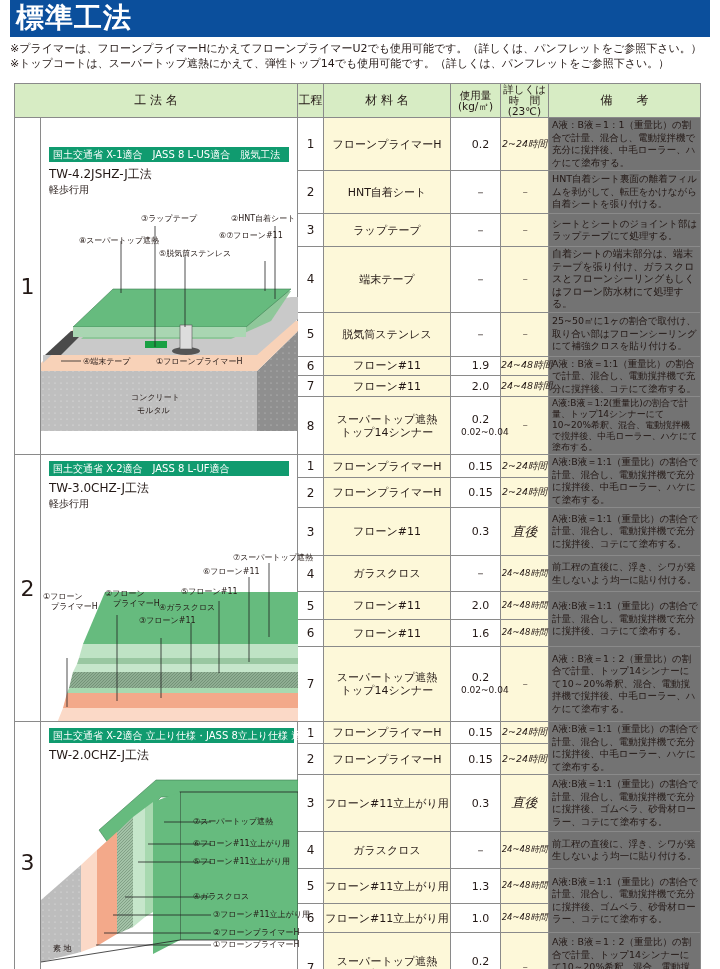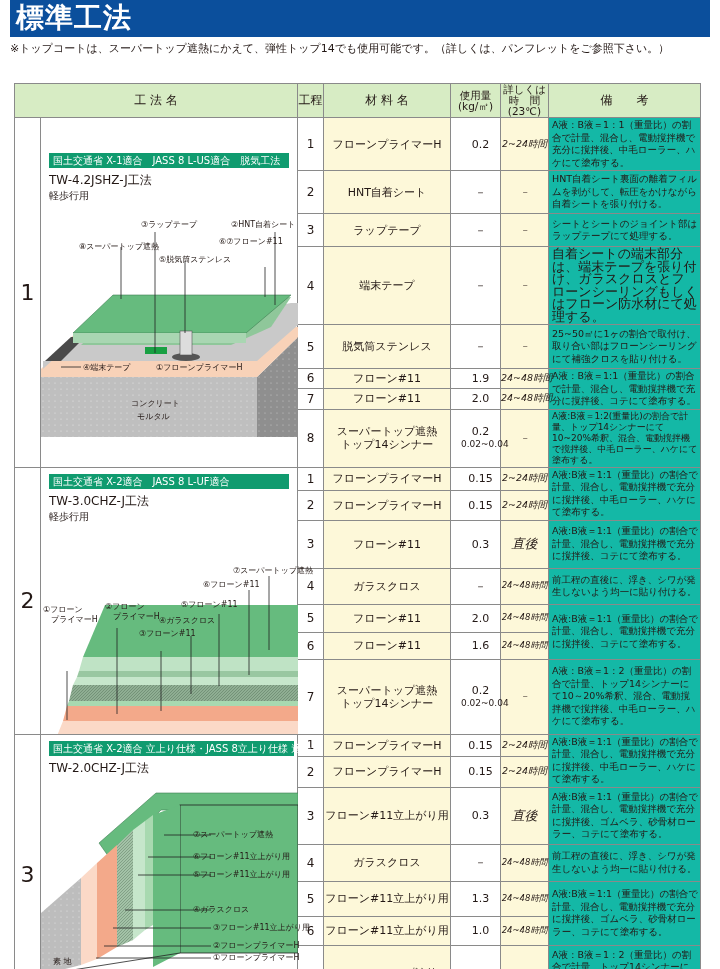--- a/index.html
+++ b/index.html
@@ -17,36 +17,37 @@
   th { background: #d7ecc4; font-weight: normal; font-size: 12px; text-align: center; color: #231815; }
   th.hdr-small { font-size: 10.5px; line-height: 11px; }
   td.sec-no { font-size: 22px; text-align: center; color: #231815; background: #fff; }
   td.method { background: #fff; position: relative; padding: 0; vertical-align: top; }
   td.step { text-align: center; font-size: 12px; background: #fff; }
   td.mat { text-align: center; background: #fdf8d9; font-size: 11px; line-height: 13px; }
   td.qty { text-align: center; background: #fff; font-size: 11px; line-height: 13px; padding-left: 10px; }
   td.qty small { font-size: 9px; display: block; }
   td.time { text-align: center; background: #fdf8d9; font-size: 9.5px; white-space: nowrap; font-style: italic; }
   td.time.big { font-size: 13px; }
-  td.note { background: #14b8a6; font-size: 9.5px; line-height: 12.5px; padding: 1px 2px 1px 3px; text-align: left; }
+  td.note { background: #737373; font-size: 9.5px; line-height: 12.5px; padding: 1px 2px 1px 3px; text-align: left; }
 
   .badge { position: absolute; left: 8px; top: 6px; height: 15px; background: #109b6f; color: #fff; font-size: 10px; line-height: 15px; padding-left: 4px; white-space: nowrap; }
   .mname { position: absolute; left: 8px; top: 25px; font-size: 12px; line-height: 16px; color: #231815; }
   .muse { position: absolute; left: 8px; top: 42px; font-size: 10px; color: #231815; }
   .dgm { position: absolute; left: 0; top: 0; }
   .lbl { position: absolute; font-size: 8px; color: #231815; white-space: nowrap; line-height: 10px; }
 </style>
 </head>
 <body>
 
 <div class="title-bar">
   <span>標準工法</span>
 </div>
 
 <div class="notes">
+  <div>※プライマーは、フローンプライマーHにかえてフローンプライマーU2でも使用可能です。（詳しくは、パンフレットをご参照下さい。）</div>
   <div>※トップコートは、スーパートップ遮熱にかえて、弾性トップ14でも使用可能です。（詳しくは、パンフレットをご参照下さい。）</div>
 </div>
 
 <table class="spec">
   <colgroup>
     <col style="width:26px">
       <col style="width:257px">
       <col style="width:26px">
       <col style="width:127px">
     <col style="width:50px">
@@ -139,21 +140,21 @@
     <td class="mat">ラップテープ</td>
     <td class="qty">－</td>
     <td class="time">－</td>
     <td class="note">シートとシートのジョイント部はラップテープにて処理する。</td>
   </tr>
   <tr style="height:52px">
     <td class="step">4</td>
     <td class="mat">端末テープ</td>
     <td class="qty">－</td>
     <td class="time">－</td>
-    <td class="note" style="font-size:13px">自着シートの端末部分は、端末テープを張り付け、ガラスクロスとフローンシーリングもしくはフローン防水材にて処理する。</td>
+    <td class="note" style="font-size:10px">自着シートの端末部分は、端末テープを張り付け、ガラスクロスとフローンシーリングもしくはフローン防水材にて処理する。</td>
   </tr>
   <tr style="height:44px">
     <td class="step">5</td>
     <td class="mat">脱気筒ステンレス</td>
     <td class="qty">－</td>
     <td class="time">－</td>
     <td class="note">25~50㎡に1ヶの割合で取付け、取り合い部はフローンシーリングにて補強クロスを貼り付ける。</td>
   </tr>
   <tr style="height:19px">
     <td class="step">6</td>

